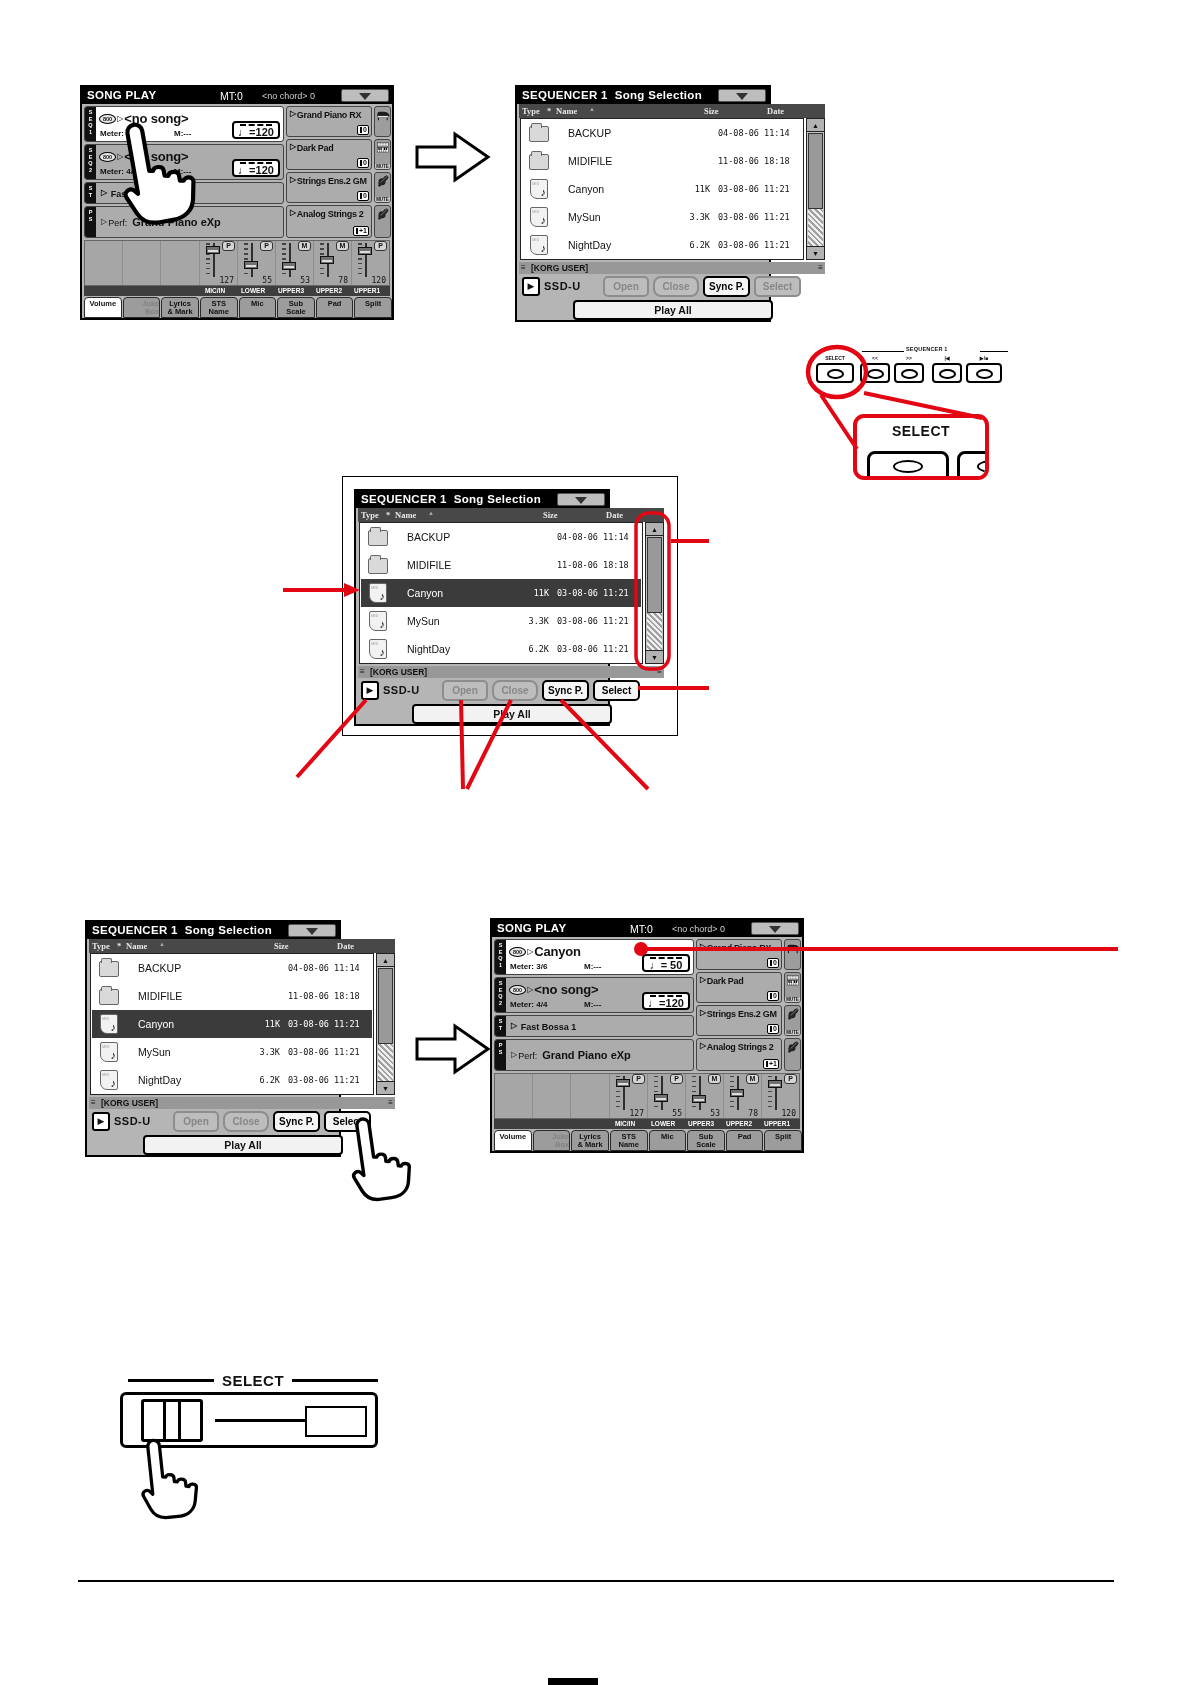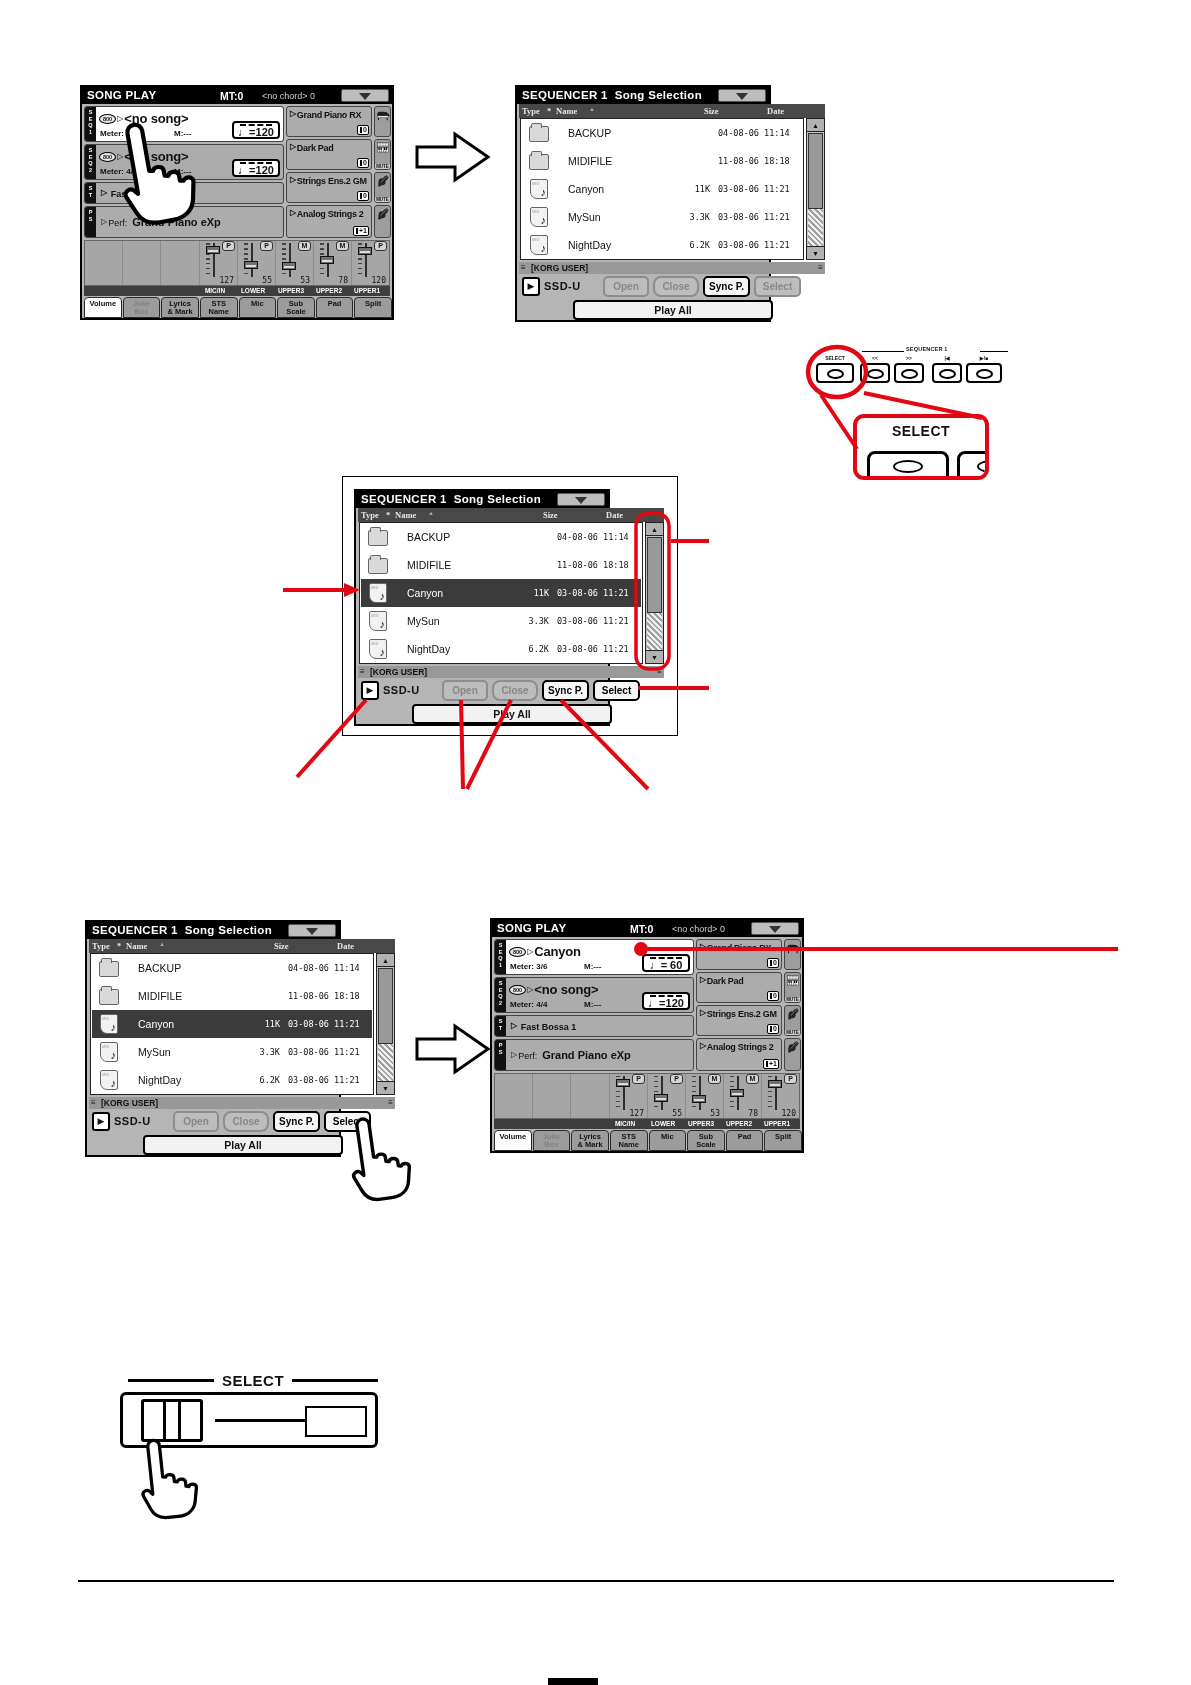--- a/index.html
+++ b/index.html
@@ -3,21 +3,21 @@
 <meta charset="utf-8">
 <style>
 *{box-sizing:border-box;margin:0;padding:0;}
 body{width:1191px;height:1685px;position:relative;background:#fff;
      font-family:"Liberation Sans",sans-serif;color:#111;overflow:hidden;}
 
 
 .screen{position:absolute;background:#b5b5b5;border:2px solid #000;z-index:2;}
 .tbar{position:absolute;left:0;top:0;right:0;height:17px;background:#000;color:#fff;white-space:pre;}
 .tbar .t{position:absolute;left:5px;top:2px;font-weight:bold;font-size:11.5px;letter-spacing:.3px;}
-.tbar .mt{position:absolute;left:138px;top:3px;font-weight:bold;font-size:10.5px;}
+.tbar .mt{position:absolute;left:138px;top:3px;font-weight:normal;font-size:10.5px;}
 .tbar .chord{position:absolute;left:180px;top:4px;font-size:9px;color:#cfcfcf;}
 .menu-btn{position:absolute;right:3px;top:2px;width:48px;height:13px;background:#bdbdbd;border:1px solid #555;border-radius:2px;}
 .menu-btn i{position:absolute;left:50%;top:3px;margin-left:-6px;width:0;height:0;
   border-left:6px solid transparent;border-right:6px solid transparent;border-top:7px solid #333;}
 
 
 .sp{width:314px;height:235px;}
 .sp-row{position:absolute;left:2px;width:200px;background:#acacac;border:1px solid #444;border-radius:3px;}
 .sp-tab{position:absolute;left:0;top:0;bottom:0;width:11px;background:#101010;color:#fff;
   font-size:5.5px;font-weight:bold;line-height:6.5px;text-align:center;word-break:break-all;
@@ -58,21 +58,21 @@
 .mbadge{position:absolute;right:2px;top:0;width:13px;height:10px;border:1.5px solid #333;border-radius:3px;
   background:#d4d4d4;font-size:7px;font-weight:bold;line-height:7px;text-align:center;}
 .mval2{position:absolute;right:3px;bottom:0;font-family:"DejaVu Sans Mono",monospace;font-size:8px;}
 .mlabels{position:absolute;left:2px;top:199px;width:306px;height:10px;background:#3e3e3e;}
 .mlab{position:absolute;top:1px;width:38px;text-align:center;color:#fff;font-size:6.5px;font-weight:bold;}
 .tabs{position:absolute;left:2px;top:210px;width:308px;height:21px;display:flex;gap:1px;}
 .tab{flex:1;background:#9c9c9c;border:1px solid #2a2a2a;border-radius:4px 4px 0 0;font-size:7.5px;
   font-weight:bold;text-align:center;padding-top:2px;line-height:8px;overflow:hidden;}
 .tab span{display:block;white-space:nowrap;}
 .tab.active{background:#fff;}
-.tab.dim{color:#828282;}
+.tab.dim{color:#828282;text-align:right;}
 
 
 .fb{width:256px;height:237px;}
 .fb-head{position:absolute;left:2px;top:17px;width:306px;height:14px;background:#484848;color:#e8e8e8;
   font-size:8.5px;font-weight:bold;}
 .fb-head span{position:absolute;top:2px;font-family:Liberation Serif, serif;}
 .fb-list{position:absolute;left:3px;top:31px;width:284px;height:142px;background:#fff;border:1px solid #222;}
 .fb-row{position:absolute;left:1px;right:1px;height:28px;}
 .fb-row.sel{background:#3b3b3b;color:#fff;}
 .fn{position:absolute;left:46px;top:8px;font-size:10.5px;}
@@ -603,21 +603,21 @@
     <div class="menu-btn"><i></i></div>
   </div>
   <div class="sp-row" style="top:19px;height:36px;">
     <div class="sp-tab">SEQ1</div>
     <div class="sp-body white">
       <div class="seq-line1">
         <span class="badge800">800</span><span class="arr">▷</span><span class="seq-name">Canyon</span>
       </div>
       <span class="meter">Meter: 3/6</span>
       <span class="mval">M:---</span>
-      <div class="tempo">♩= 60</div>
+      <div class="tempo">♩= 50</div>
     </div>
   </div>
   <div class="sp-row" style="top:57px;height:36px;">
     <div class="sp-tab">SEQ2</div>
     <div class="sp-body">
       <div class="seq-line1">
         <span class="badge800">800</span><span class="arr">▷</span><span class="seq-name">&lt;no song&gt;</span>
       </div>
       <span class="meter">Meter: 4/4</span>
       <span class="mval">M:---</span>

